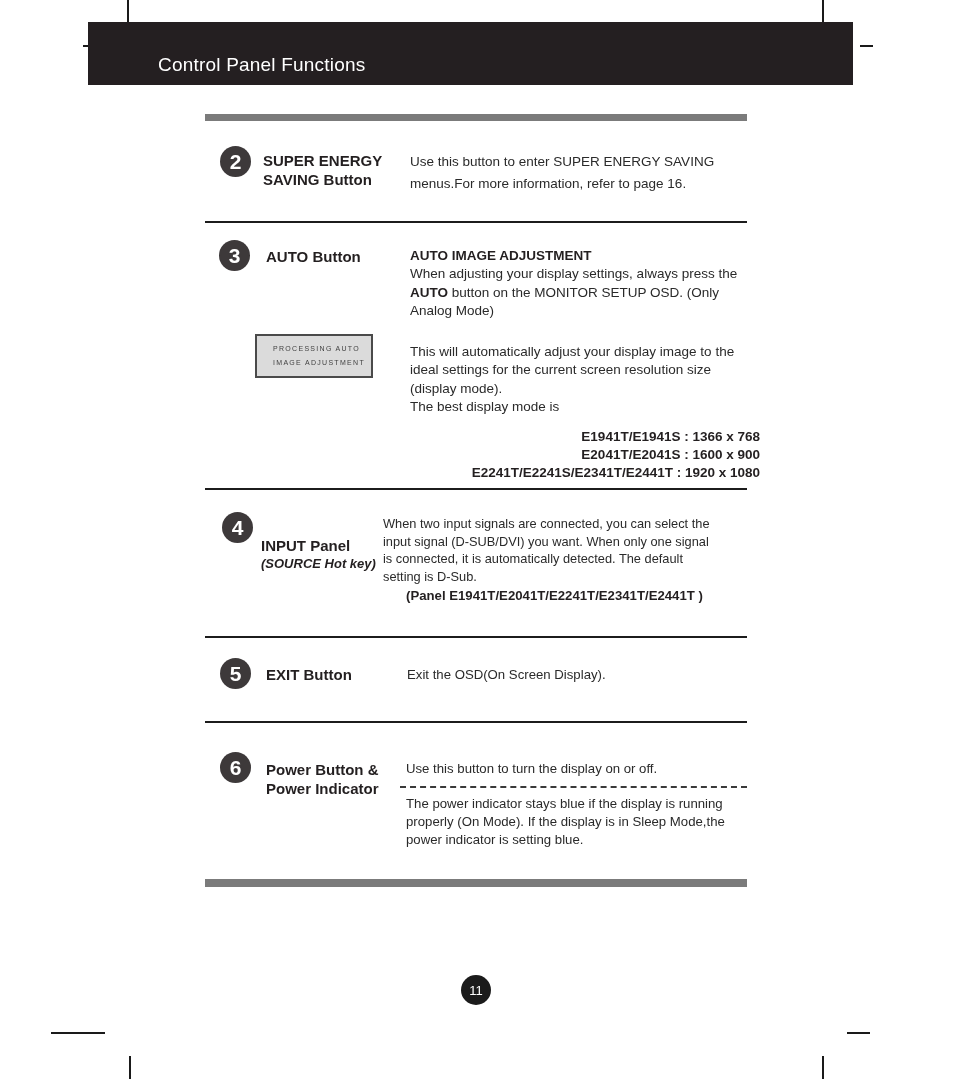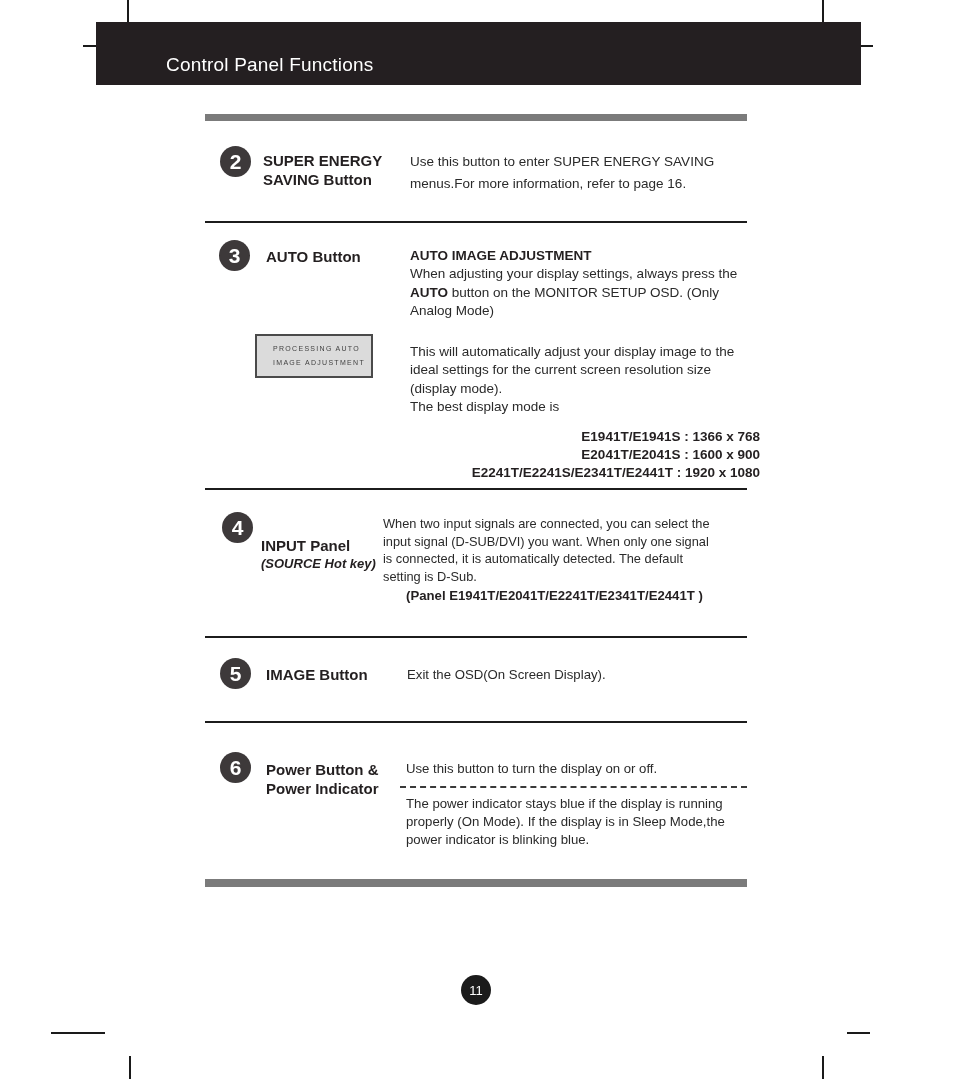--- a/index.html
+++ b/index.html
@@ -15,21 +15,21 @@
   .cm-tl-v { left:127px; top:0;      width:2px;  height:22px; }
   .cm-tl-h { left:83px;  top:45px;   width:14px; height:2px;  }
   .cm-tr-v { left:822px; top:0;      width:2px;  height:22px; }
   .cm-tr-h { left:860px; top:45px;   width:13px; height:2px;  }
   .cm-bl-h { left:51px;  top:1032px; width:54px; height:2px;  }
   .cm-bl-v { left:129px; top:1056px; width:2px;  height:23px; }
   .cm-br-h { left:847px; top:1032px; width:23px; height:2px;  }
   .cm-br-v { left:822px; top:1056px; width:2px;  height:23px; }
 
   .header-bar {
-    position:absolute; left:96px; top:22px; width:765px; height:63px;
+    position:absolute; left:88px; top:22px; width:765px; height:63px;
     background: var(--header-bg, #241f21);
     display:flex; align-items:flex-end;
   }
   .header-title {
     color:#ffffff; font-size:19px; font-weight:400;
     padding: 0 0 9px 70px; letter-spacing: 0.2px;
   }
 
   .graybar { position:absolute; left:205px; width:542px; height:7px; background: var(--bar-gray, #7b7b7b); }
   .graybar.top { top:114px; }
@@ -139,28 +139,28 @@
   <div class="sec-subtitle">(SOURCE Hot key)</div>
 </div>
 <div class="body-text s4-body">When two input signals are connected, you can select the
 input signal (D-SUB/DVI) you want. When only one signal
 is connected, it is automatically detected. The default
 setting is D-Sub.</div>
 <div class="s4-note">(Panel E1941T/E2041T/E2241T/E2341T/E2441T )</div>
 <div class="rule rule-3"></div>
 
 <div class="numcircle" style="left:220px; top:658px;">5</div>
-<div class="sec-title" style="left:266px; top:665px;">IMAGE Button</div>
+<div class="sec-title" style="left:266px; top:665px;">EXIT Button</div>
 <div class="body-text s5-body">Exit the OSD(On Screen Display).</div>
 <div class="rule rule-4"></div>
 
 <div class="numcircle" style="left:220px; top:752px;">6</div>
 <div class="sec-title" style="left:266px; top:760px;">Power Button &amp;
 Power Indicator</div>
 <div class="body-text s6-body1">Use this button to turn the display on or off.</div>
 <div class="s6-dashed"></div>
 <div class="body-text s6-body2">The power indicator stays blue if the display is running
 properly (On Mode). If the display is in Sleep Mode,the
-power indicator is blinking blue.</div>
+power indicator is setting blue.</div>
 
 <div class="graybar bottom"></div>
 
 <div class="page-circle">11</div>
 
 </body></html>

